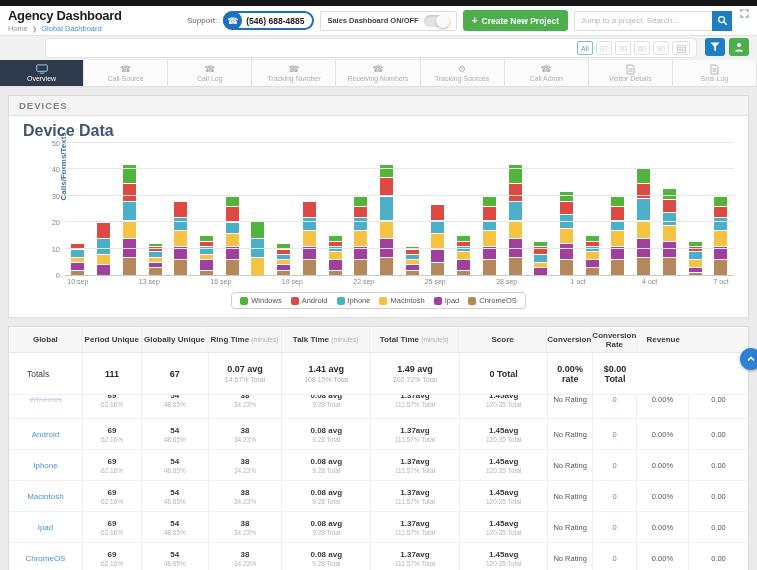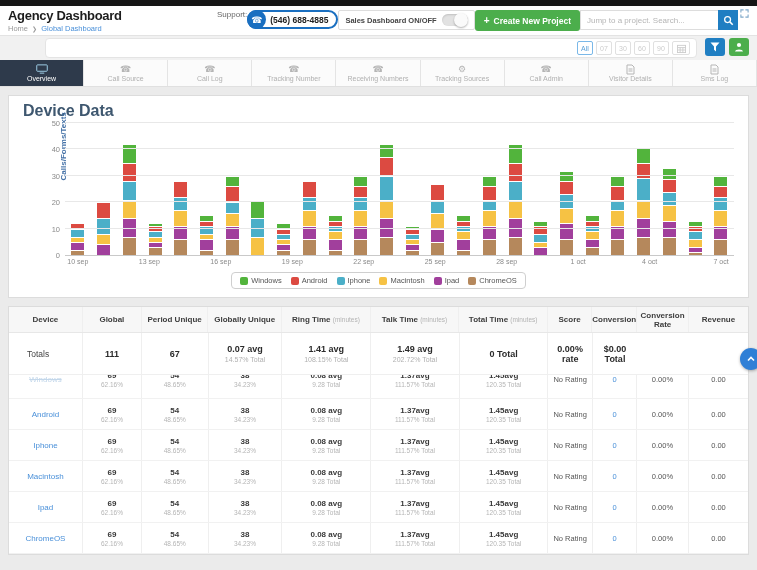--- a/index.html
+++ b/index.html
@@ -11,21 +11,21 @@
   .topstrip { height:6px; background:#161616; }
 
   
   .header { height:30px; background:#fff; border-bottom:1px solid #e3e3e3; display:flex; align-items:center; padding:0 8px; }
   .brand { display:flex; flex-direction:column; justify-content:center; margin-right:auto; }
   .brand-title { font-size:13px; font-weight:bold; color:#1d1d1d; letter-spacing:-0.3px; }
   .breadcrumb { font-size:7.5px; margin-top:1px; }
   .breadcrumb .home { color:#999; }
   .breadcrumb .sep { color:#999; font-size:6px; margin:0 2px; }
   .breadcrumb .current { color:#4a90d9; }
-  .hctrl { display:flex; align-items:flex-start; }
+  .hctrl { display:flex; align-items:center; gap:6px; }
   .support-label { font-size:8px; color:#666; }
   .phone-pill { display:flex; align-items:center; border:2px solid #1a6fc0; border-radius:11px; background:#fff; height:19px; padding-right:8px; }
   .phone-circle { width:19px; height:19px; margin:-2px 4px -2px -2px; border-radius:50%; background:#1a6fc0; color:#fff; font-size:9px; display:flex; align-items:center; justify-content:center; }
   .phone-num { font-size:8.5px; font-weight:bold; color:#222; }
   .toggle-box { display:flex; align-items:center; gap:5px; border:1px solid #ddd; background:#fff; padding:3px 6px; border-radius:2px; }
   .toggle-label { font-size:7.5px; font-weight:bold; color:#444; }
   .toggle { width:26px; height:12px; background:#e2e2e2; border-radius:6px; position:relative; box-shadow:inset 0 1px 2px rgba(0,0,0,.15); }
   .toggle .knob { position:absolute; right:0px; top:-1px; width:14px; height:14px; border-radius:50%; background:#fafafa; box-shadow:0 1px 2px rgba(0,0,0,.3); }
   .create-btn { background:#4cae4c; color:#fff; font-size:8.5px; font-weight:bold; border:none; border-radius:3px; padding:5px 9px; display:flex; align-items:center; gap:4px; cursor:pointer; }
   .create-btn .plus { font-size:10px; font-weight:bold; }
@@ -235,20 +235,21 @@
             <path d="M1 1 H6 L8 3 V10 H1 Z" fill="none" stroke="currentColor"></path>
             <line x1="2.5" y1="5" x2="6.5" y2="5" stroke="currentColor"></line>
             <line x1="2.5" y1="7" x2="6.5" y2="7" stroke="currentColor"></line>
           </svg>
         </span>
         <span class="tab-label">Sms Log</span>
       </div>
     </div>
 
   <div class="panel">
+    <div class="panel-head">DEVICES</div>
     <div class="chart">
       <div class="chart-title">Device Data</div>
       <div class="chart-area" id="chart-area">
         <div class="ylabel">Calls/Forms/Texts</div>
         <div class="bars" id="bars">
             <div class="bar">
               <div class="seg" style="height: 4.28px; background: rgb(181, 136, 92);"></div>
               <div class="seg" style="height: 6.92px; background: rgb(161, 63, 156);"></div>
               <div class="seg" style="height: 4.28px; background: rgb(246, 194, 68);"></div>
               <div class="seg" style="height: 6.92px; background: rgb(75, 175, 200);"></div>
@@ -498,23 +499,20 @@
             </span>
           </div>
       </div>
     </div>
   </div>
 
   <div class="panel">
     <div class="dtable" id="dtable">
         <div class="trow thead">
           <div>
-            <span class="hlabel">Device</span>
-          </div>
-          <div>
             <span class="hlabel">Global</span>
           </div>
           <div>
             <span class="hlabel">Period Unique</span>
           </div>
           <div>
             <span class="hlabel">Globally Unique</span>
           </div>
           <div>
             <span class="hlabel">Ring Time <span class="hsub">(minutes)</span></span>

